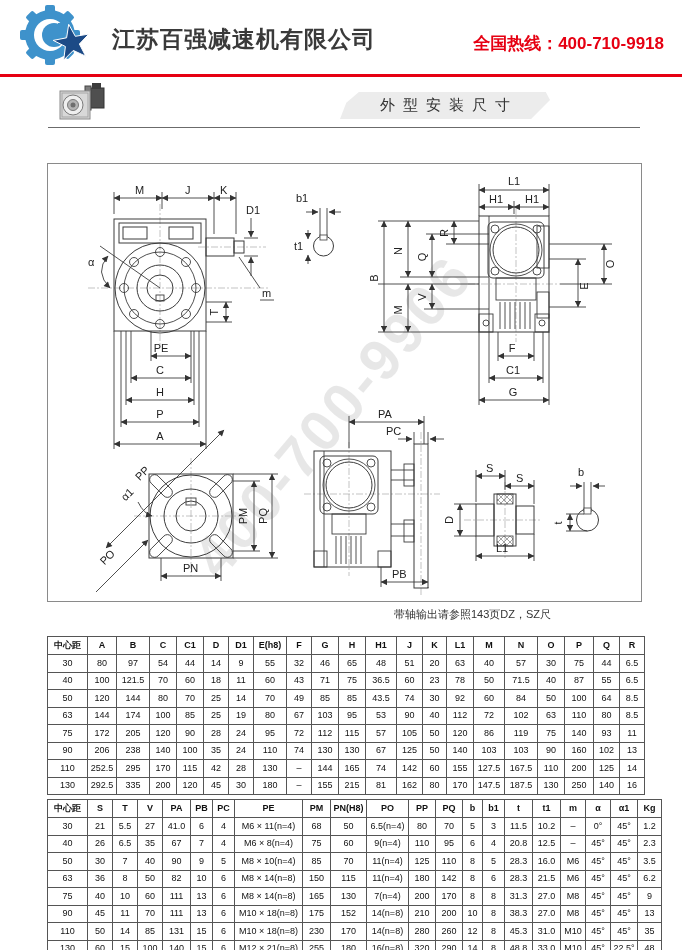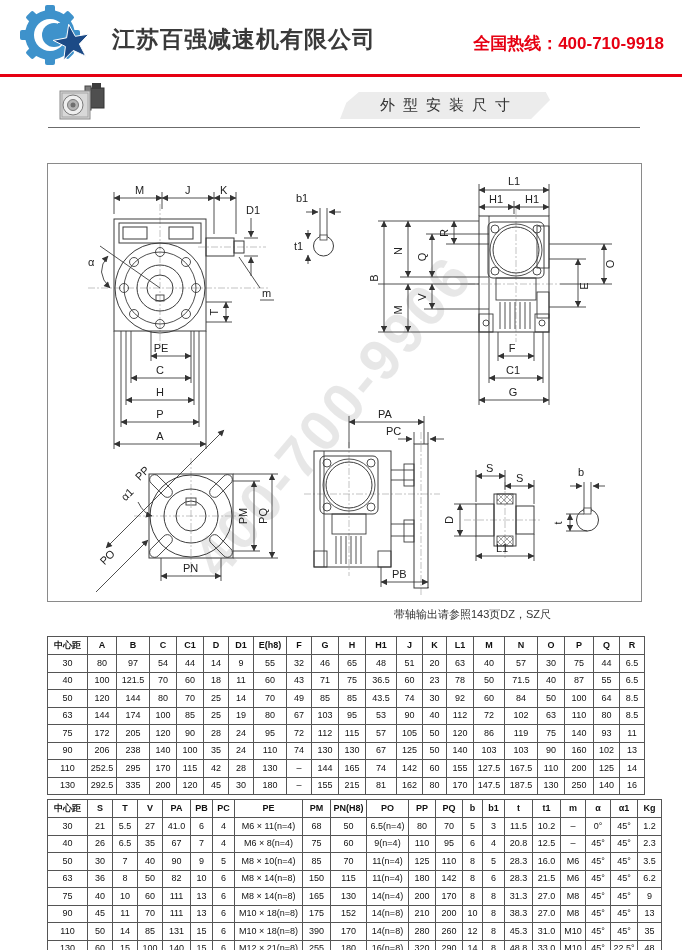--- a/index.html
+++ b/index.html
@@ -788,21 +788,21 @@
         <td>75</td>
         <td>40</td>
         <td>10</td>
         <td>60</td>
         <td>111</td>
         <td>13</td>
         <td>6</td>
         <td>M8 × 14(n=8)</td>
         <td>165</td>
         <td>130</td>
-        <td>14(n=4)</td>
+        <td>7(n=4)</td>
         <td>200</td>
         <td>170</td>
         <td>8</td>
         <td>8</td>
         <td>31.3</td>
         <td>27.0</td>
         <td>M8</td>
         <td>45°</td>
         <td>45°</td>
         <td>9</td>
@@ -832,21 +832,21 @@
       </tr>
       <tr>
         <td>110</td>
         <td>50</td>
         <td>14</td>
         <td>85</td>
         <td>131</td>
         <td>15</td>
         <td>6</td>
         <td>M10 × 18(n=8)</td>
-        <td>390</td>
+        <td>230</td>
         <td>170</td>
         <td>14(n=8)</td>
         <td>280</td>
         <td>260</td>
         <td>12</td>
         <td>8</td>
         <td>45.3</td>
         <td>31.0</td>
         <td>M10</td>
         <td>45°</td>

